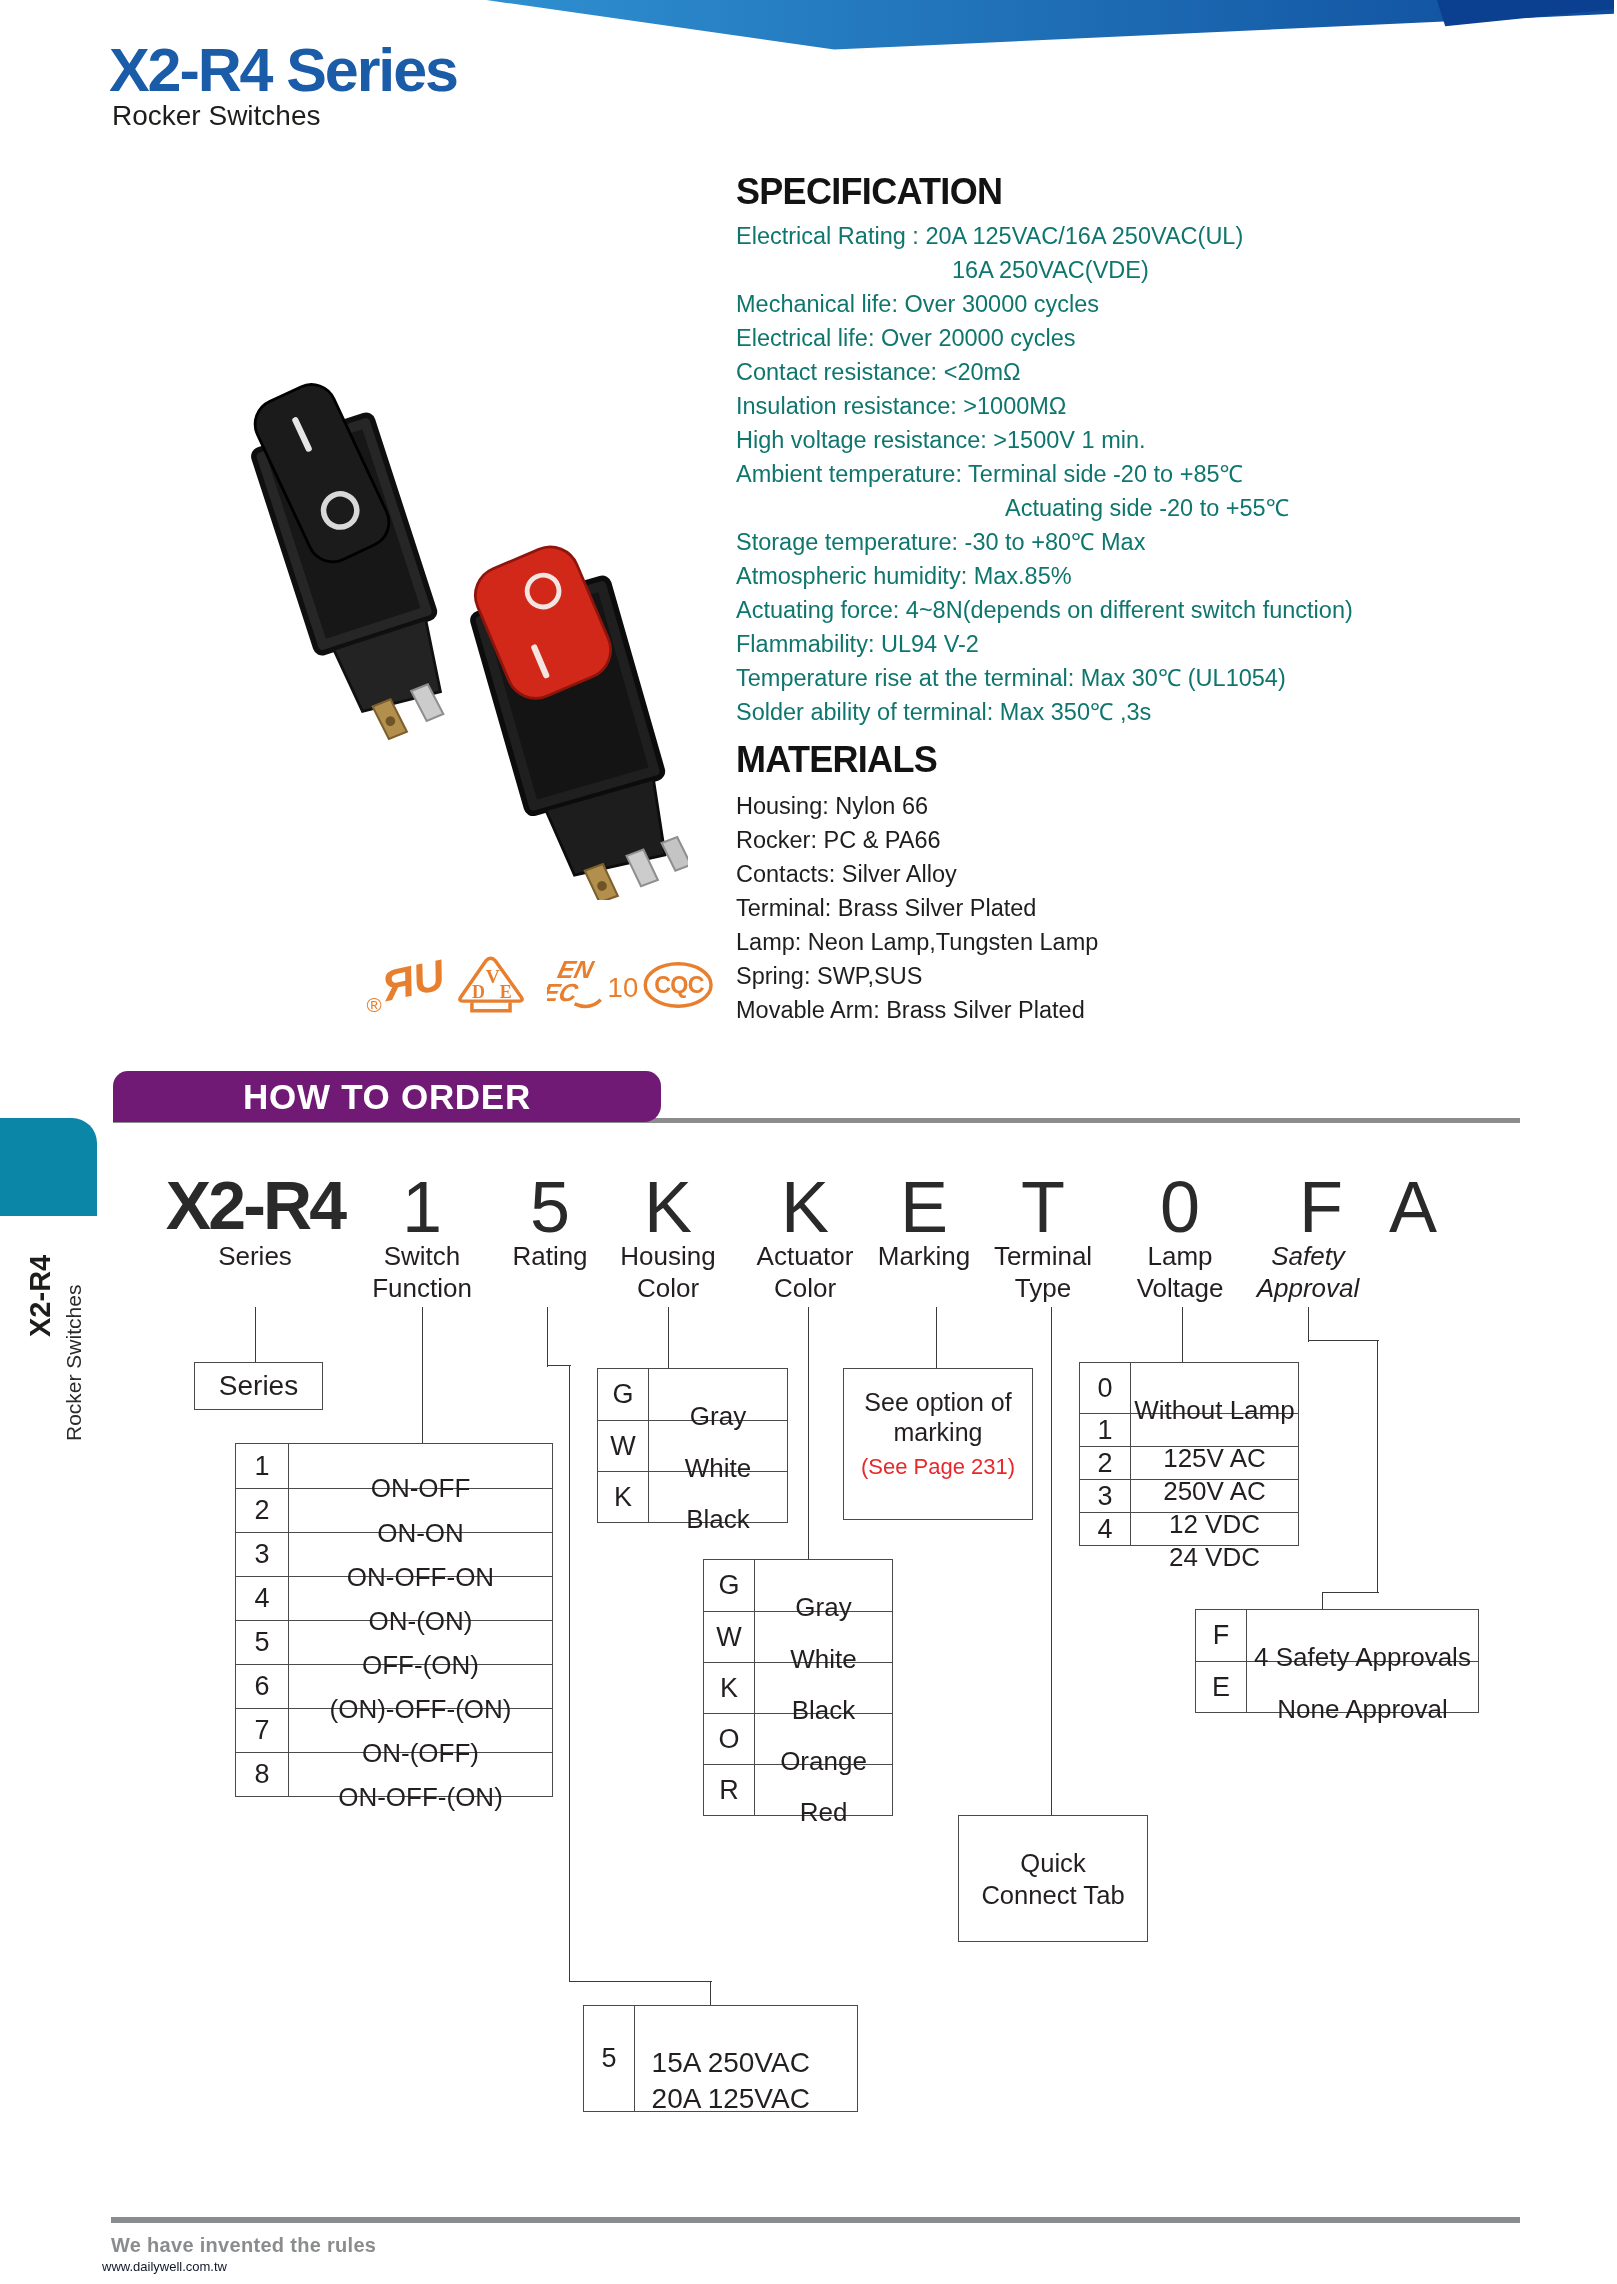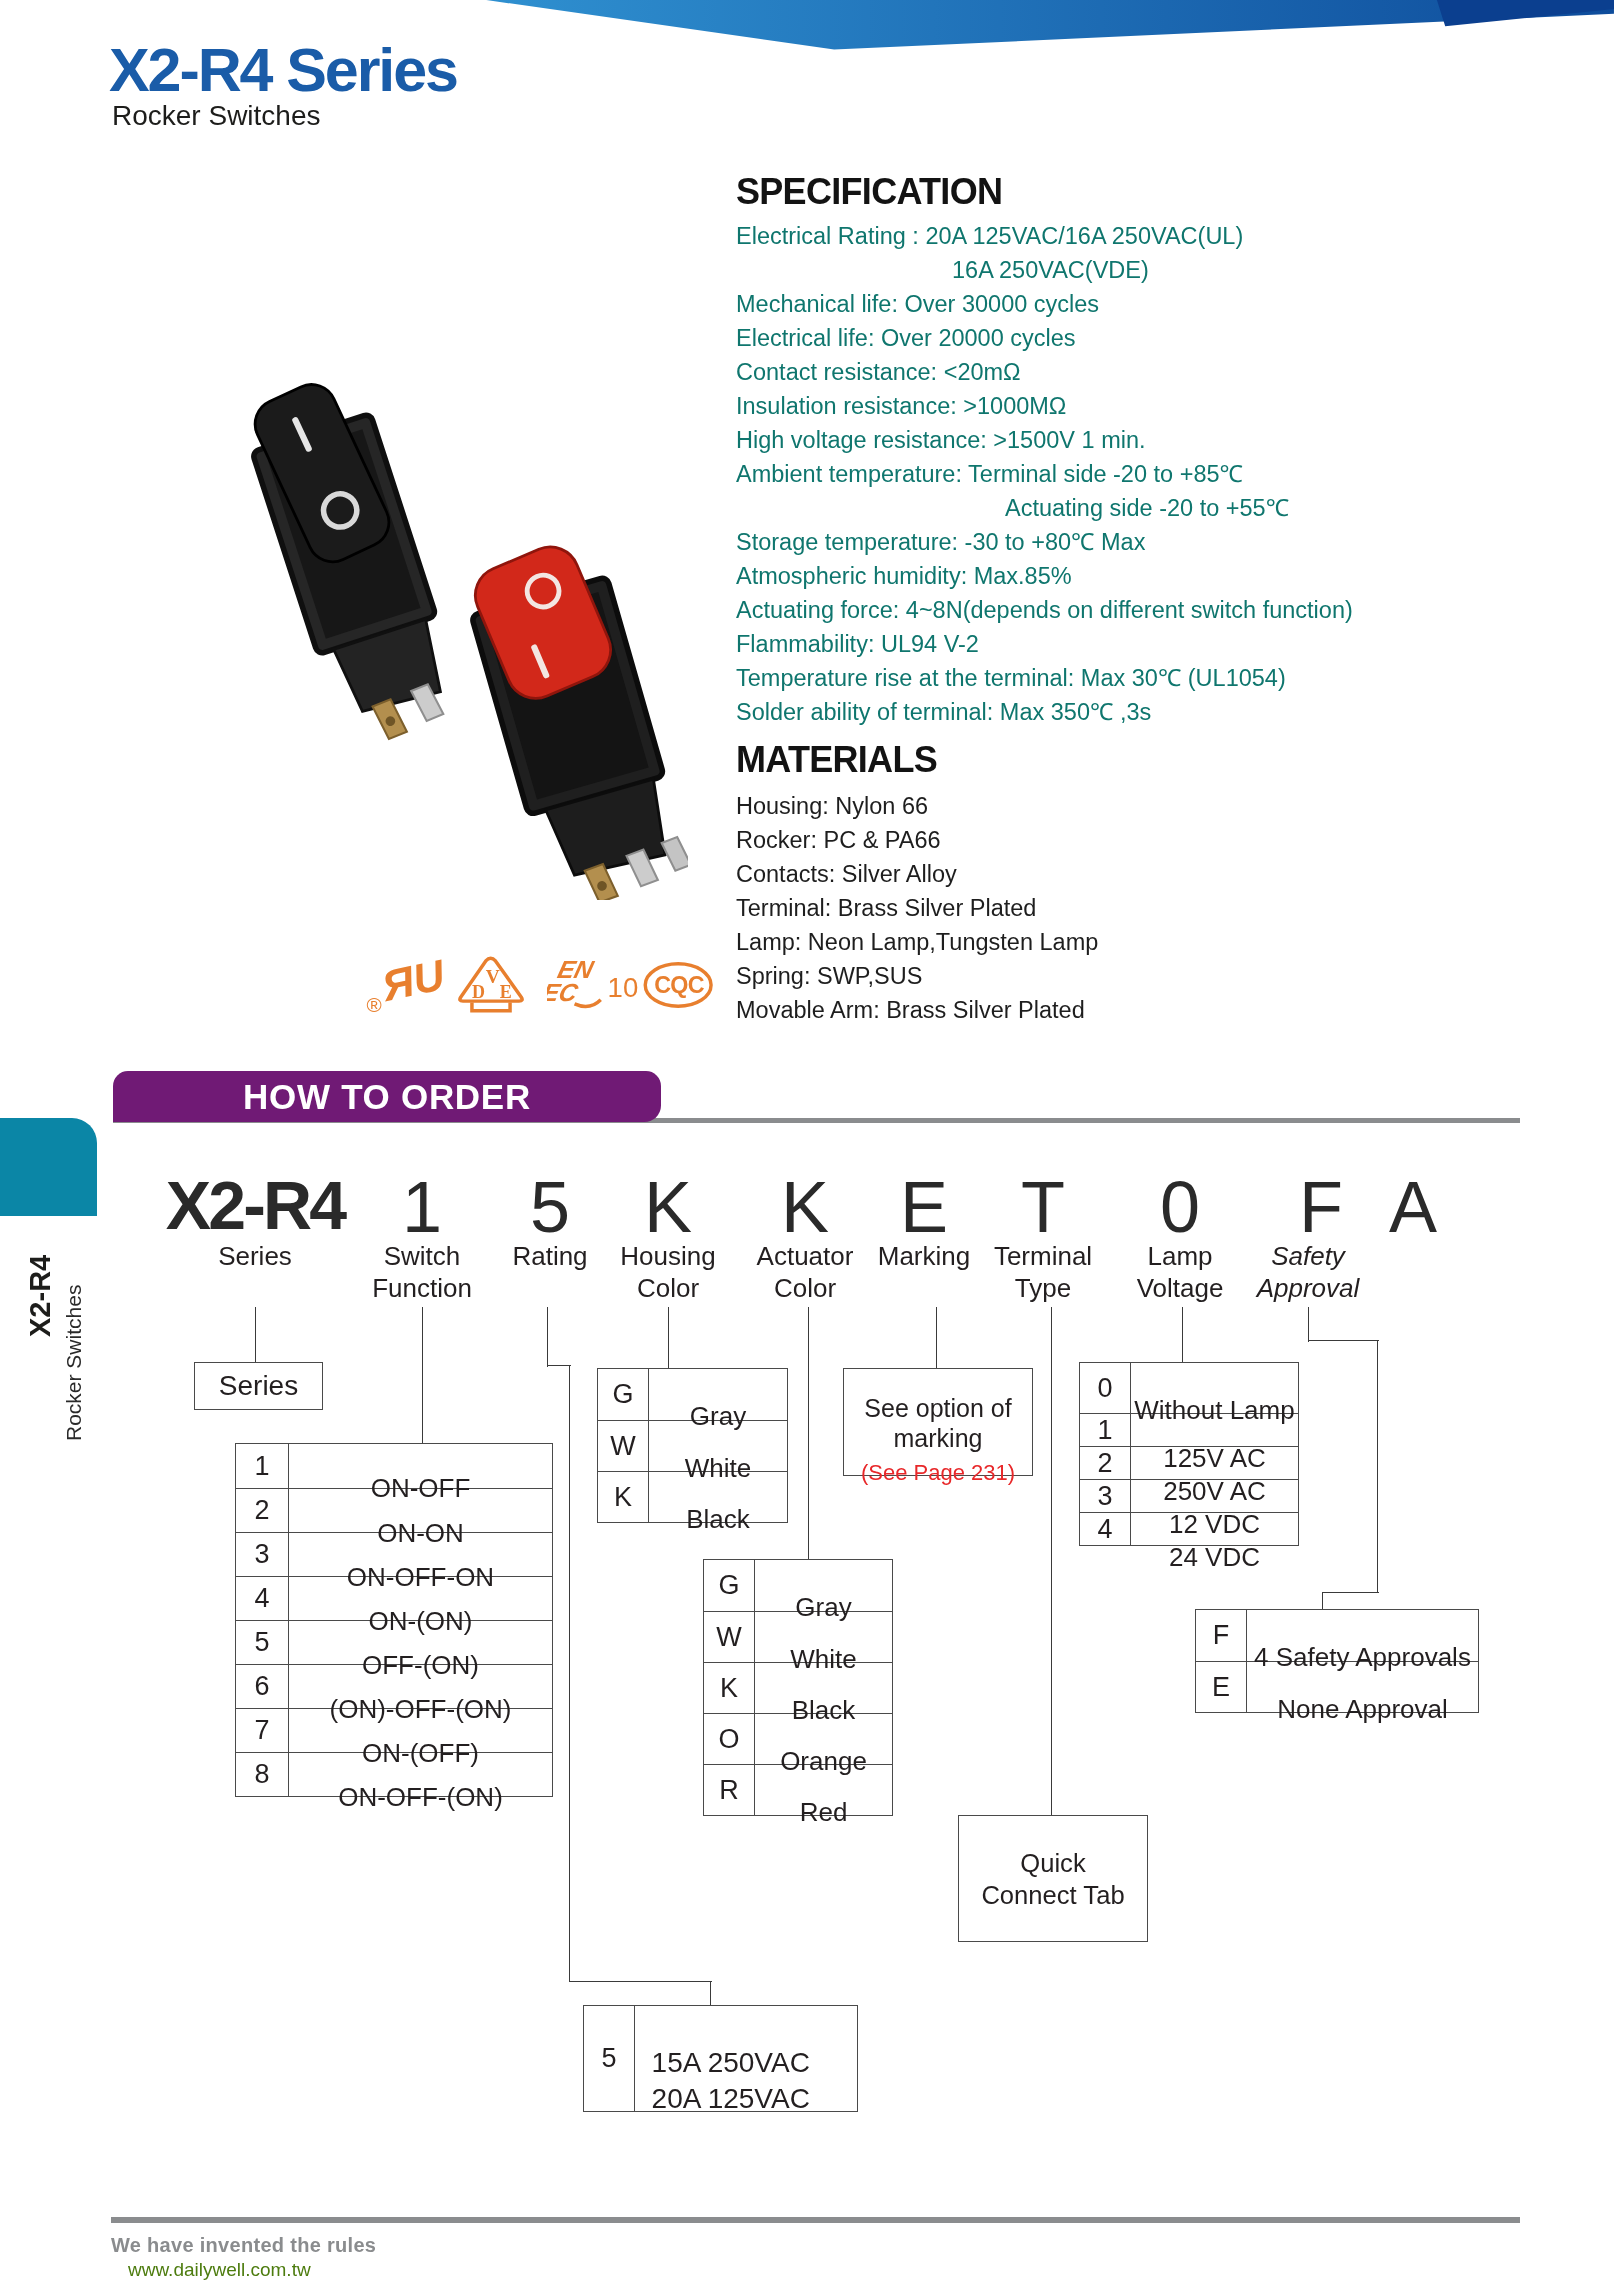--- a/index.html
+++ b/index.html
@@ -34,37 +34,37 @@
   .orow + .orow{border-top:1.4px solid #4a4a4a;}
   .ocell-k{flex:0 0 51px;border-right:1.4px solid #4a4a4a;display:flex;align-items:center;justify-content:center;font-size:27px;box-sizing:border-box;}
   .ocell-v{flex:1;display:flex;align-items:center;justify-content:center;font-size:26px;box-sizing:border-box;margin-top:44px;}
   .rh64 .orow{height:44px;}
   .rh73 .orow{height:51px;}
   .lamp .orow{height:33px;}
   .lamp .orow:first-child{height:50px;}
   .swtbl .ocell-k{flex:0 0 53px;}
   .note-box{position:absolute;border:1.4px solid #4a4a4a;background:#fff;text-align:center;box-sizing:border-box;}
   .series-box{left:194px;top:1362px;width:129px;height:48px;display:flex;align-items:center;justify-content:center;font-size:28px;}
-  .marking-box{left:843px;top:1368px;width:190px;height:108px;padding-top:24px;}
+  .marking-box{left:843px;top:1368px;width:190px;height:152px;padding-top:18px;}
   .marking-box .m1{font-size:25px;line-height:30px;width:159px;margin:0 auto;color:#231f20;}
   .marking-box .m2{font-size:22px;color:#e8282a;margin-top:7px;}
   .quick-box{left:958px;top:1815px;width:190px;height:127px;display:flex;align-items:center;justify-content:center;}
   .quick-box span{font-size:25.6px;line-height:32px;width:166px;text-align:center;display:block;}
   .rating-tbl{left:583px;top:2005px;width:275px;}
   .rating-tbl .orow{height:105px;}
   .rating-tbl .ocell-v{flex-direction:column;align-items:flex-start;justify-content:center;padding-left:16.6px;font-size:28px;line-height:36px;}
   
   .side-box{left:0px;top:1118px;width:97px;height:98px;background:#0b86a6;border-radius:0 25px 0 0;}
   .vtext{writing-mode:vertical-rl;transform:rotate(180deg);white-space:nowrap;}
   .side-series{left:23.5px;top:1233px;height:104px;font-size:29px;font-weight:bold;color:#1d1d1b;}
   .side-label{left:62px;top:1233px;height:208px;font-size:21px;color:#2a2a2a;}
   
   .foot-rule{left:111px;top:2217px;width:1409px;height:5.5px;background:#8a8c8e;}
   .foot-slogan{left:111px;top:2234px;font-size:20px;font-weight:bold;color:#8a8c8e;letter-spacing:0.3px;}
-  .foot-url{left:128px;top:2259px;font-size:19px;color:#4d7c0f;}
+  .foot-url{left:102px;top:2259px;font-size:13px;color:#0f172a;}
 </style>
 </head>
 <body>
 
 <svg class="abs" style="left:0;top:0;" width="1618" height="62" viewBox="0 0 2337 90">
   <defs>
     <linearGradient id="bandGrad" x1="0" y1="0" x2="1" y2="0">
       <stop offset="0" stop-color="#2f90d0"></stop>
       <stop offset="1" stop-color="#0e4c9b"></stop>
     </linearGradient>

